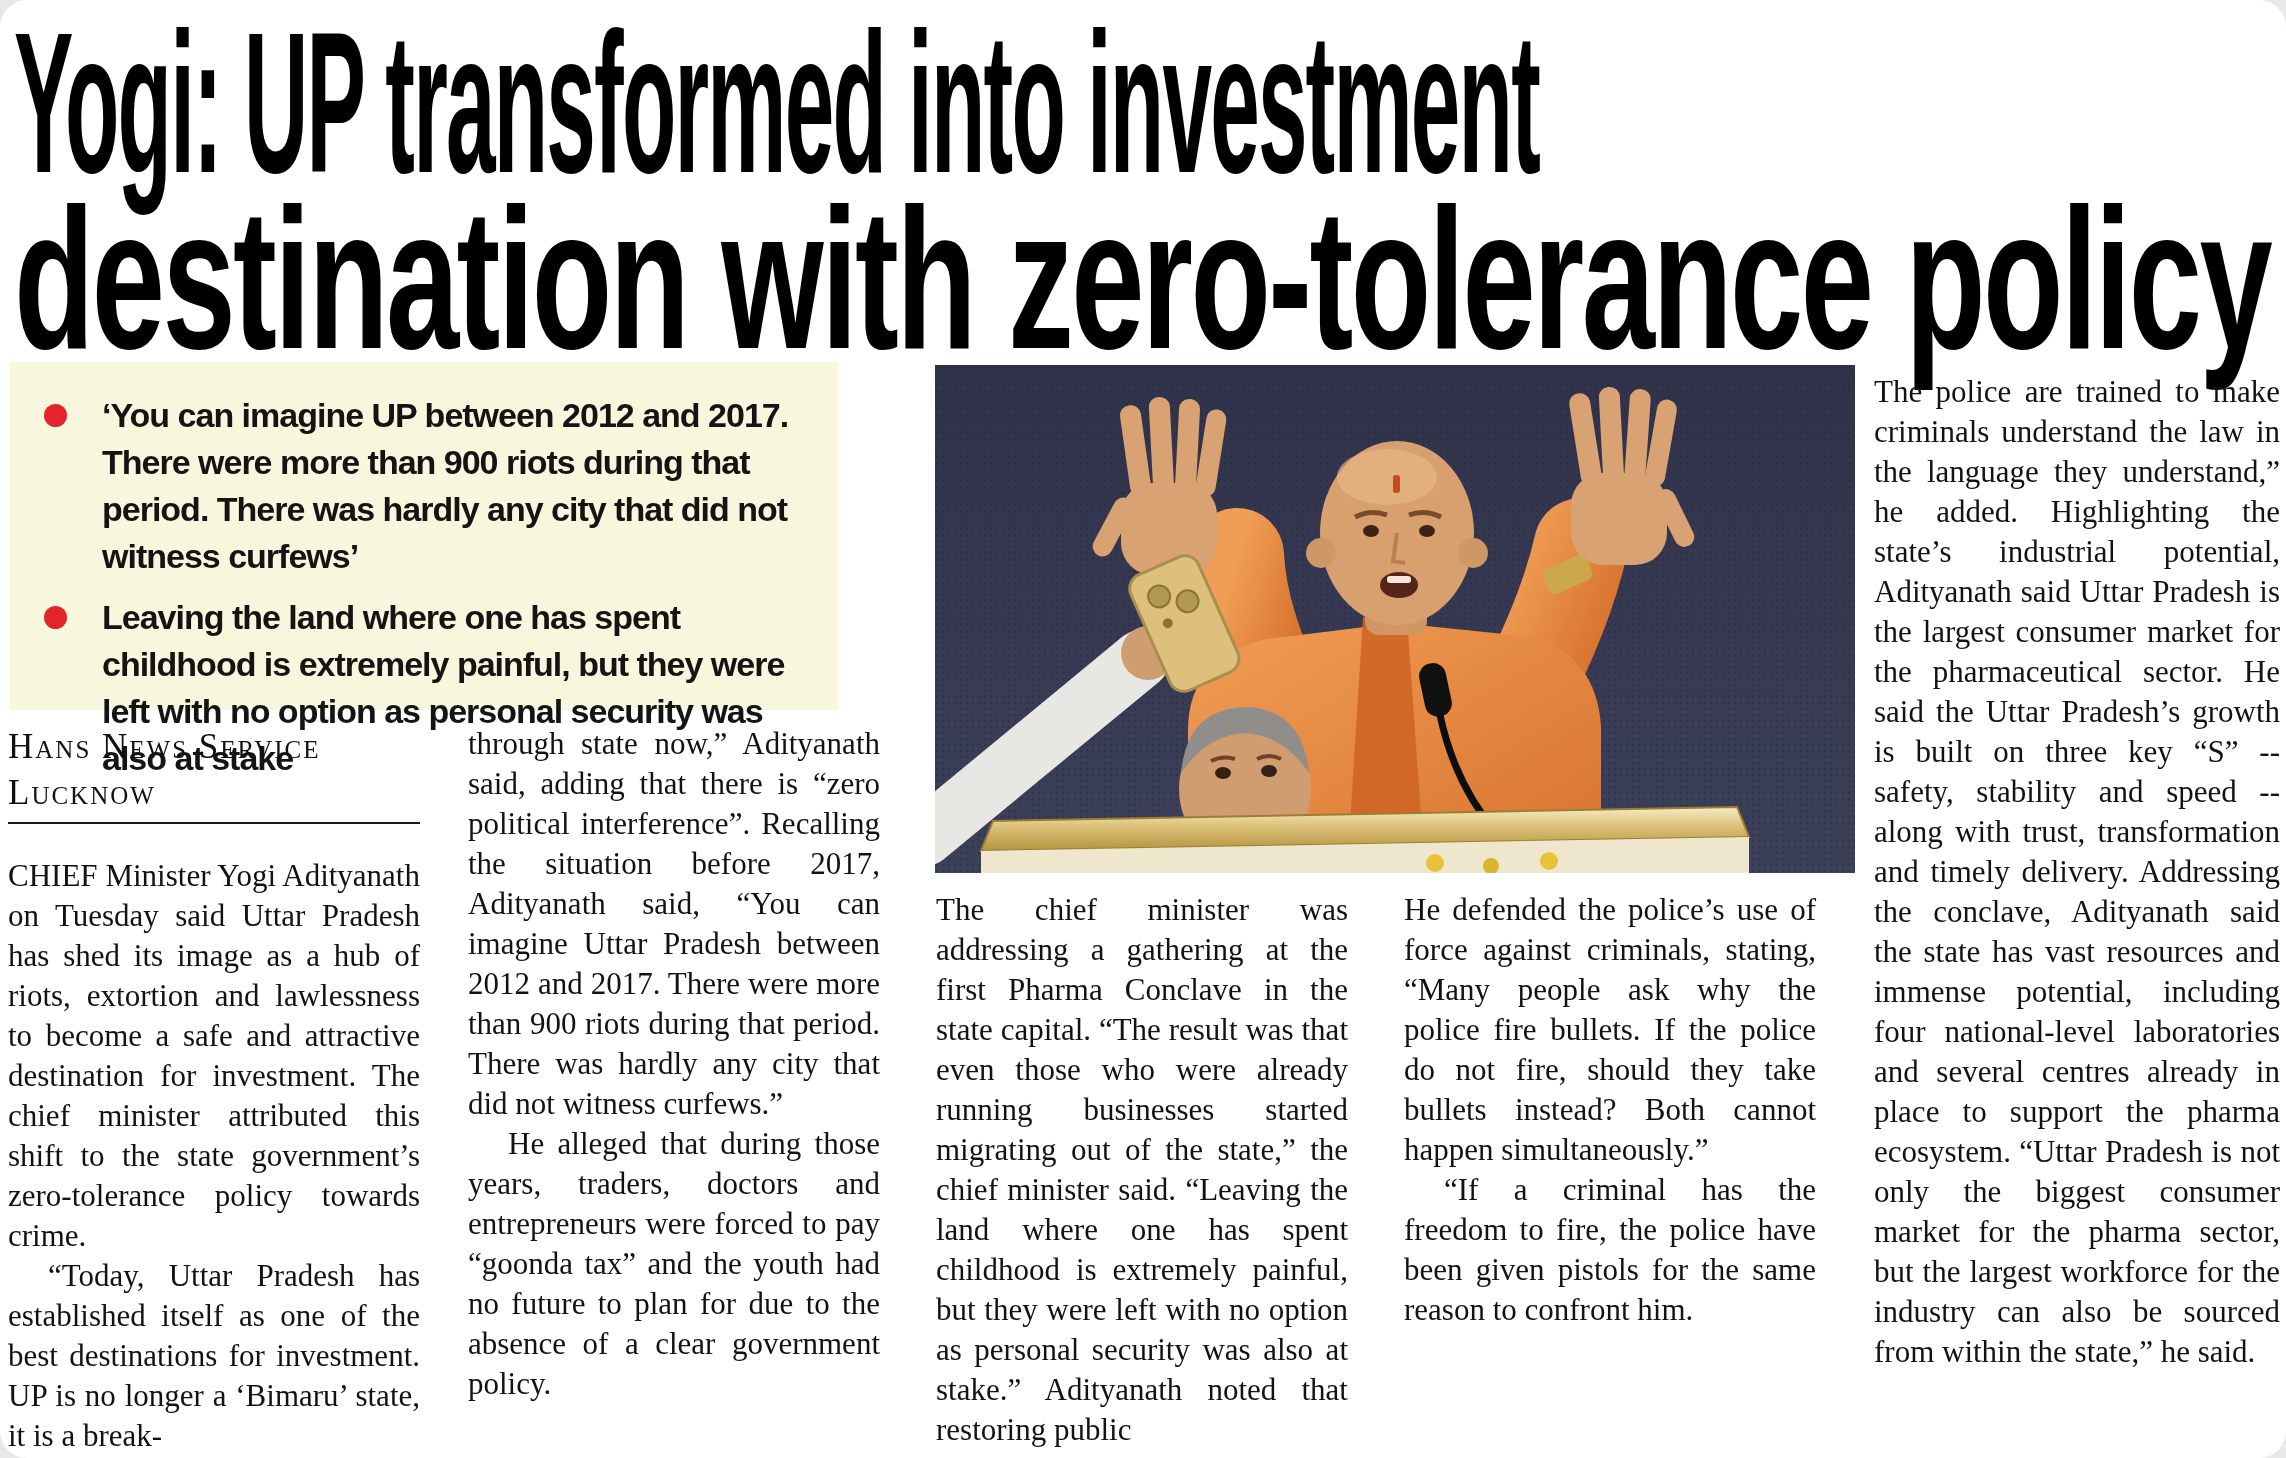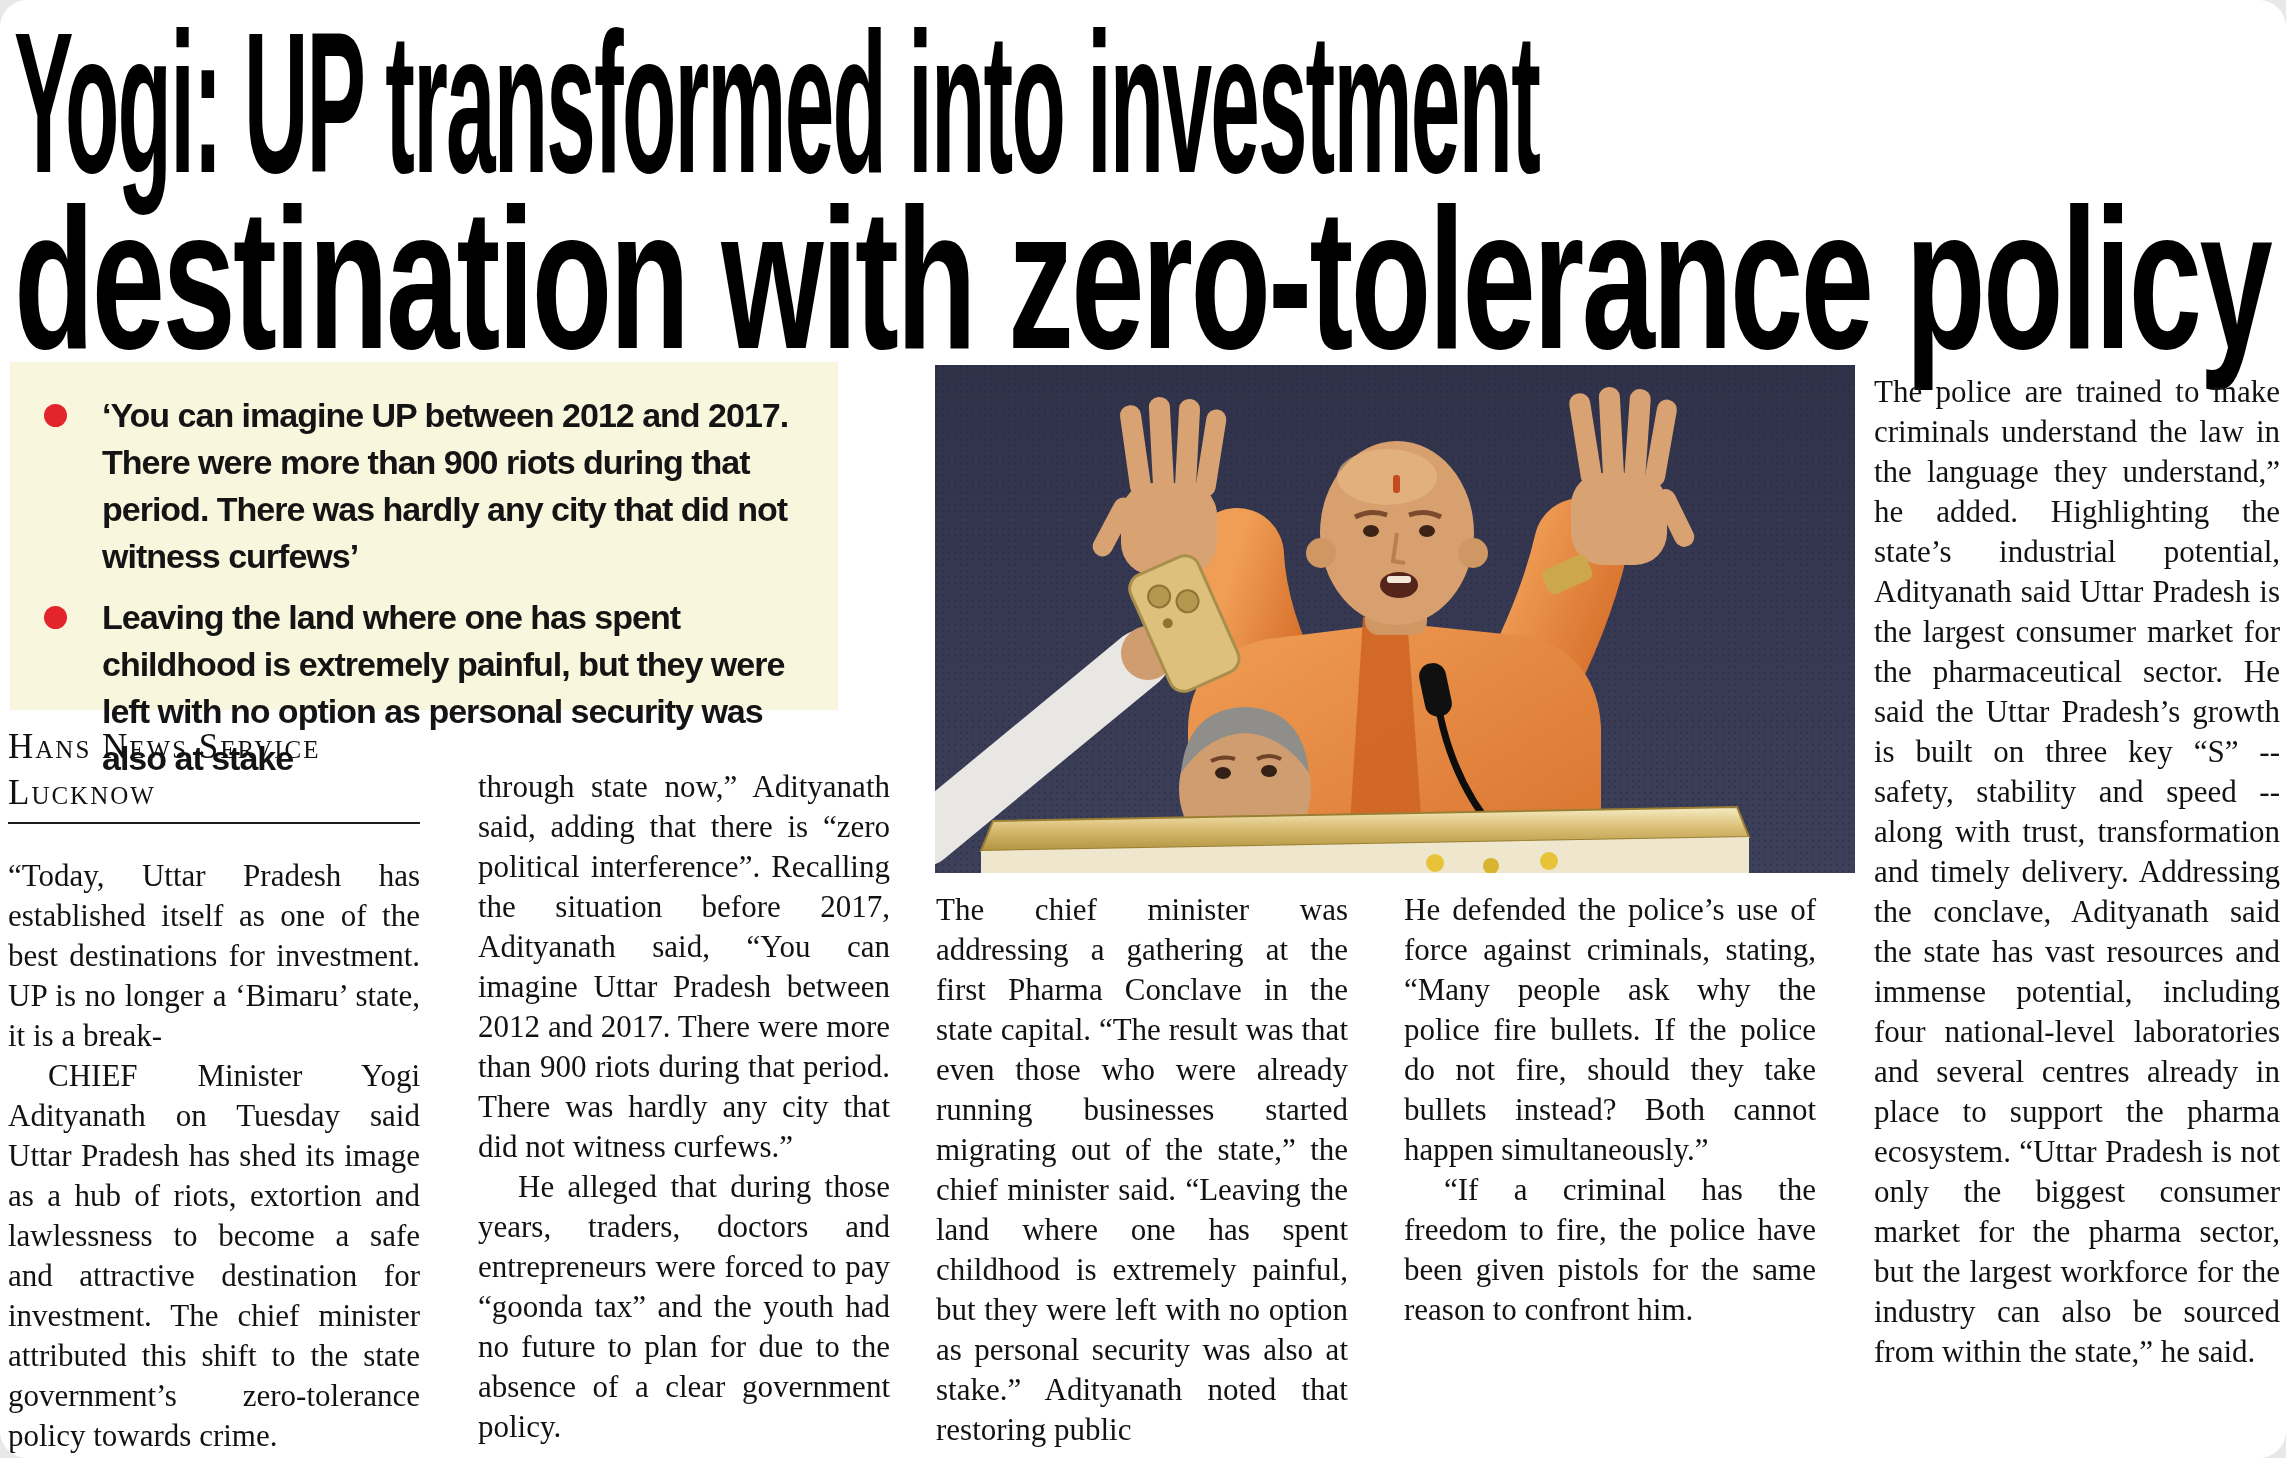--- a/index.html
+++ b/index.html
@@ -36,21 +36,21 @@
     border-top:2px solid #1b1b1b;
   }
   
   .col{
     position:absolute;width:412px;text-align:justify;
     font-size:31px;line-height:40px;color:#121212;
   }
   .col p{margin:0;}
   .col p + p{text-indent:40px;}
   .col-1{left:8px;top:856px;}
-  .col-2{left:478px;top:724px;margin-top:43px;}
+  .col-2{left:468px;top:724px;}
   .col-3{left:936px;top:890px;}
   .col-4{left:1404px;top:890px;}
   .col-5{left:1874px;top:372px;width:406px;}
   
   .photo{position:absolute;left:935px;top:365px;width:920px;height:508px;}
 </style>
 </head>
 <body>
 
 <div class="page">
@@ -176,22 +176,22 @@
     </g>
   </svg>
 
   <div class="byline">
     <div>Hans News Service</div>
     <div>Lucknow</div>
   </div>
   <div class="byline-rule"></div>
 
   <div class="col col-1">
+    <p>CHIEF Minister Yogi Adityanath on Tuesday said Uttar Pradesh has shed its image as a hub of riots, extortion and lawlessness to become a safe and attractive destination for investment. The chief minister attributed this shift to the state government’s zero-tolerance policy towards crime.</p>
     <p>“Today, Uttar Pradesh has established itself as one of the best destinations for investment. UP is no longer a ‘Bimaru’ state, it is a break-</p>
-    <p>CHIEF Minister Yogi Adityanath on Tuesday said Uttar Pradesh has shed its image as a hub of riots, extortion and lawlessness to become a safe and attractive destination for investment. The chief minister attributed this shift to the state government’s zero-tolerance policy towards crime.</p>
   </div>
 
   <div class="col col-2">
     <p>through state now,” Adityanath said, adding that there is “zero political interference”. Recalling the situation before 2017, Adityanath said, “You can imagine Uttar Pradesh between 2012 and 2017. There were more than 900 riots during that period. There was hardly any city that did not witness curfews.”</p>
     <p>He alleged that during those years, traders, doctors and entrepreneurs were forced to pay “goonda tax” and the youth had no future to plan for due to the absence of a clear government policy.</p>
   </div>
 
   <div class="col col-3">
     <p>The chief minister was addressing a gathering at the first Pharma Conclave in the state capital. “The result was that even those who were already running businesses started migrating out of the state,” the chief minister said. “Leaving the land where one has spent childhood is extremely painful, but they were left with no option as personal security was also at stake.” Adityanath noted that restoring public</p>
   </div>

